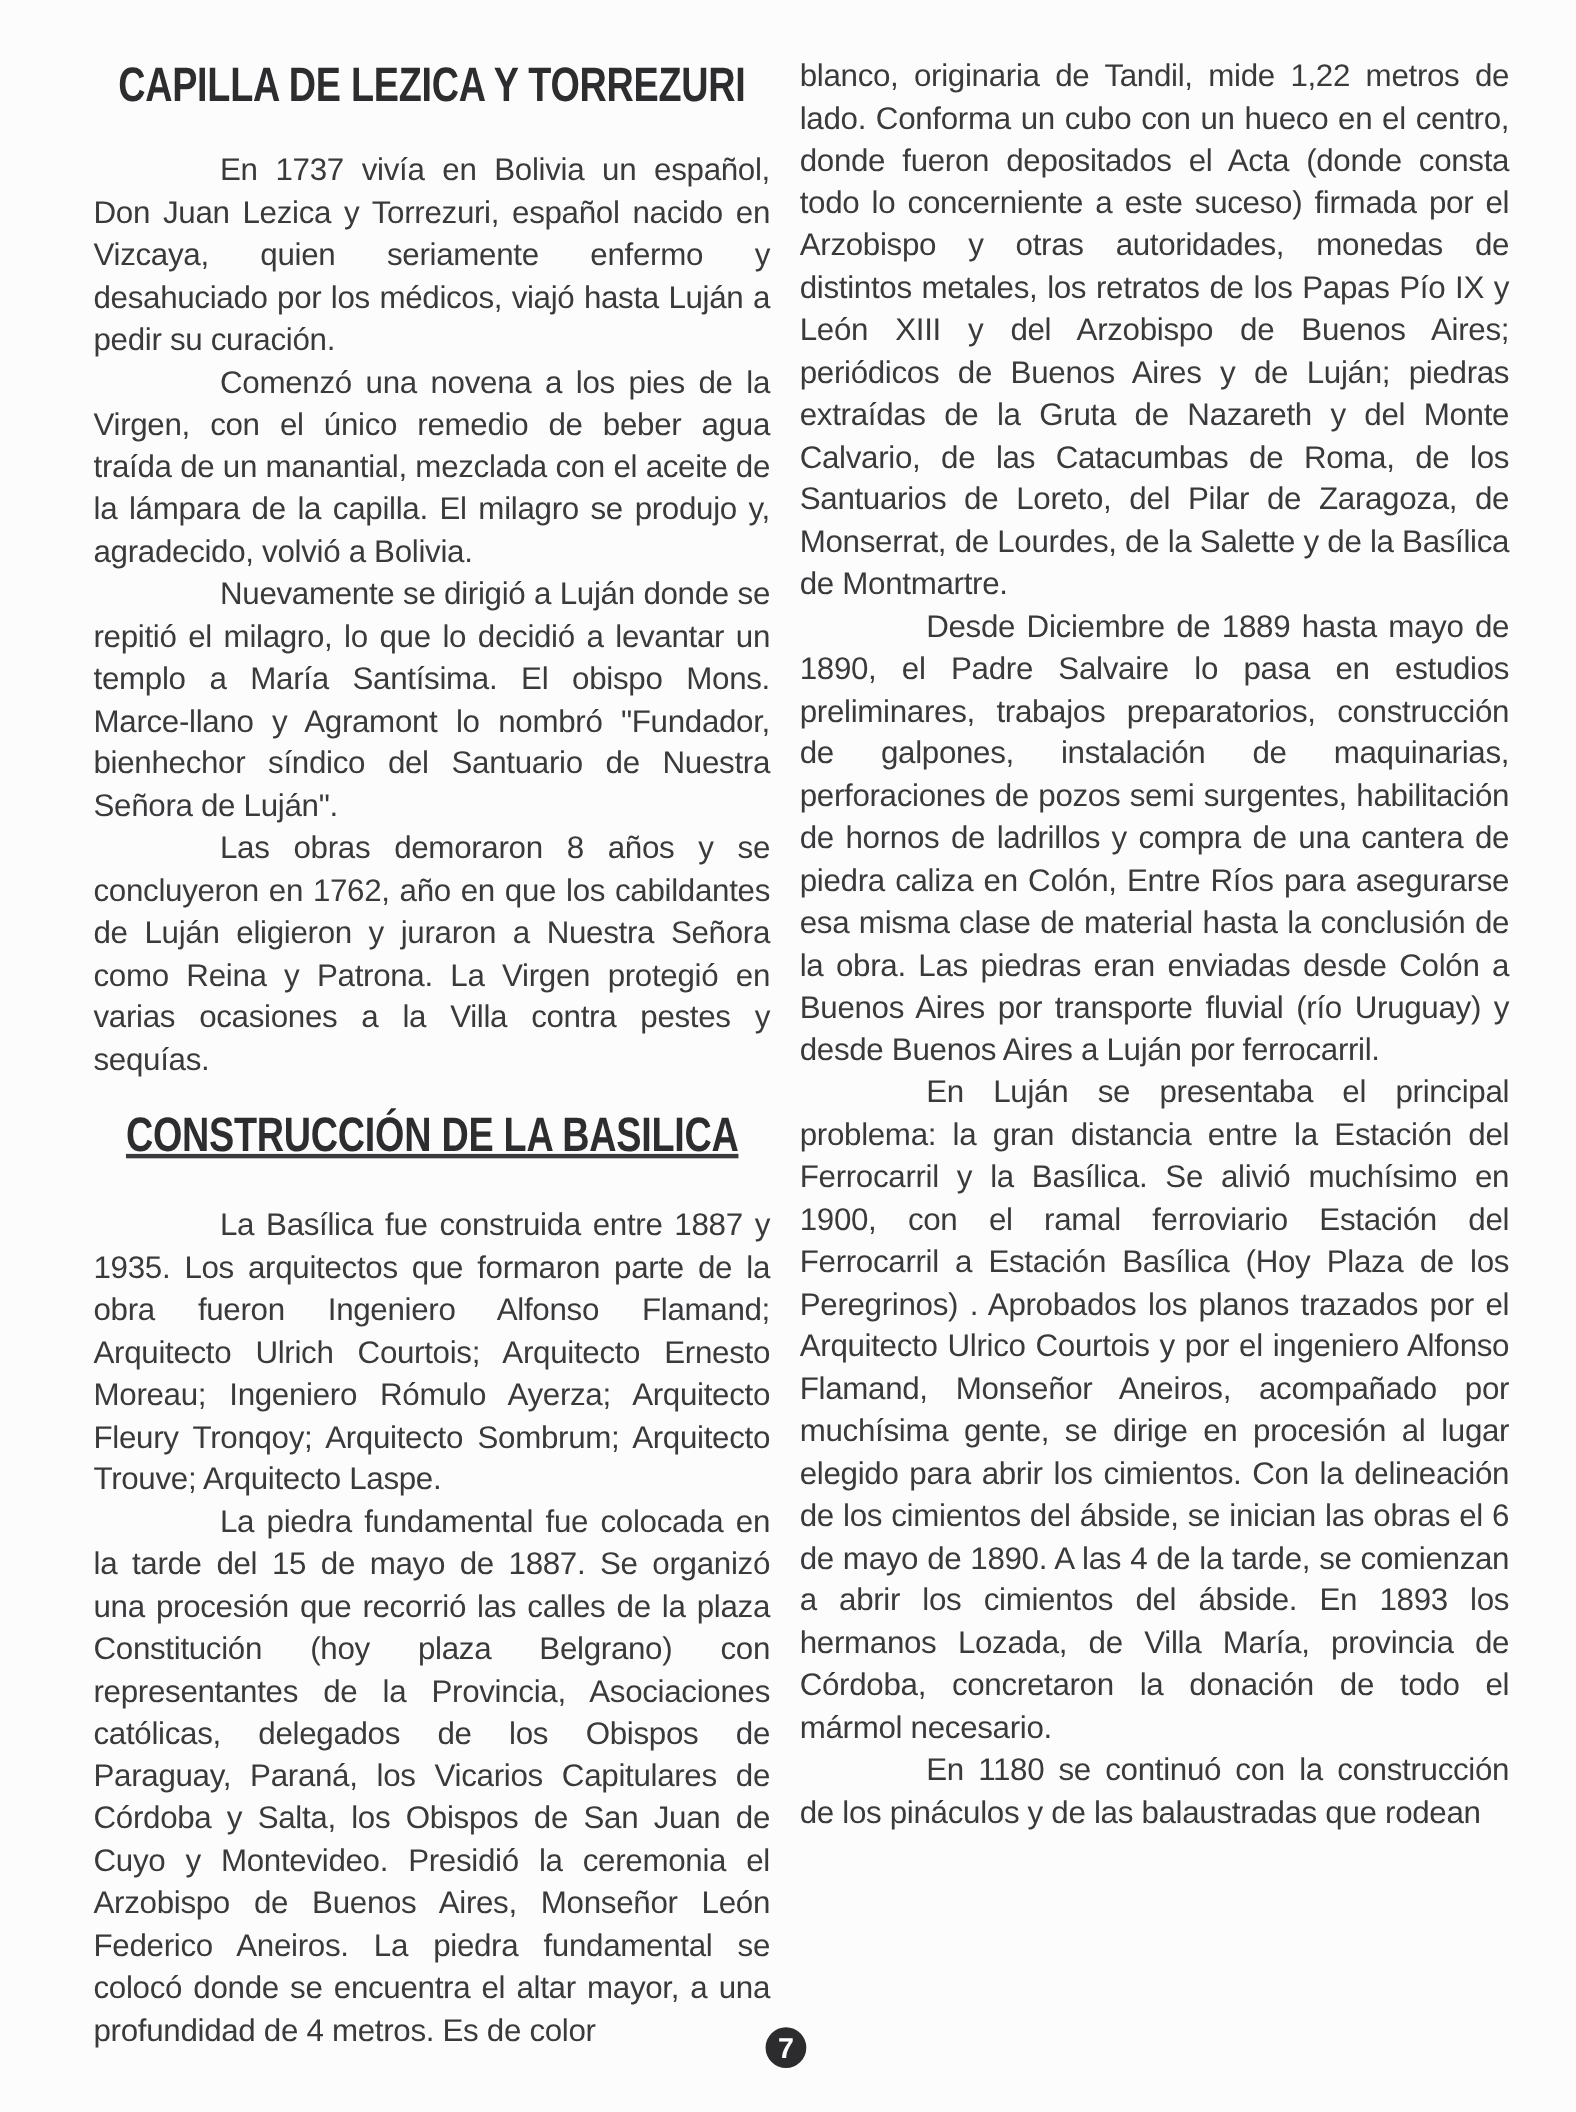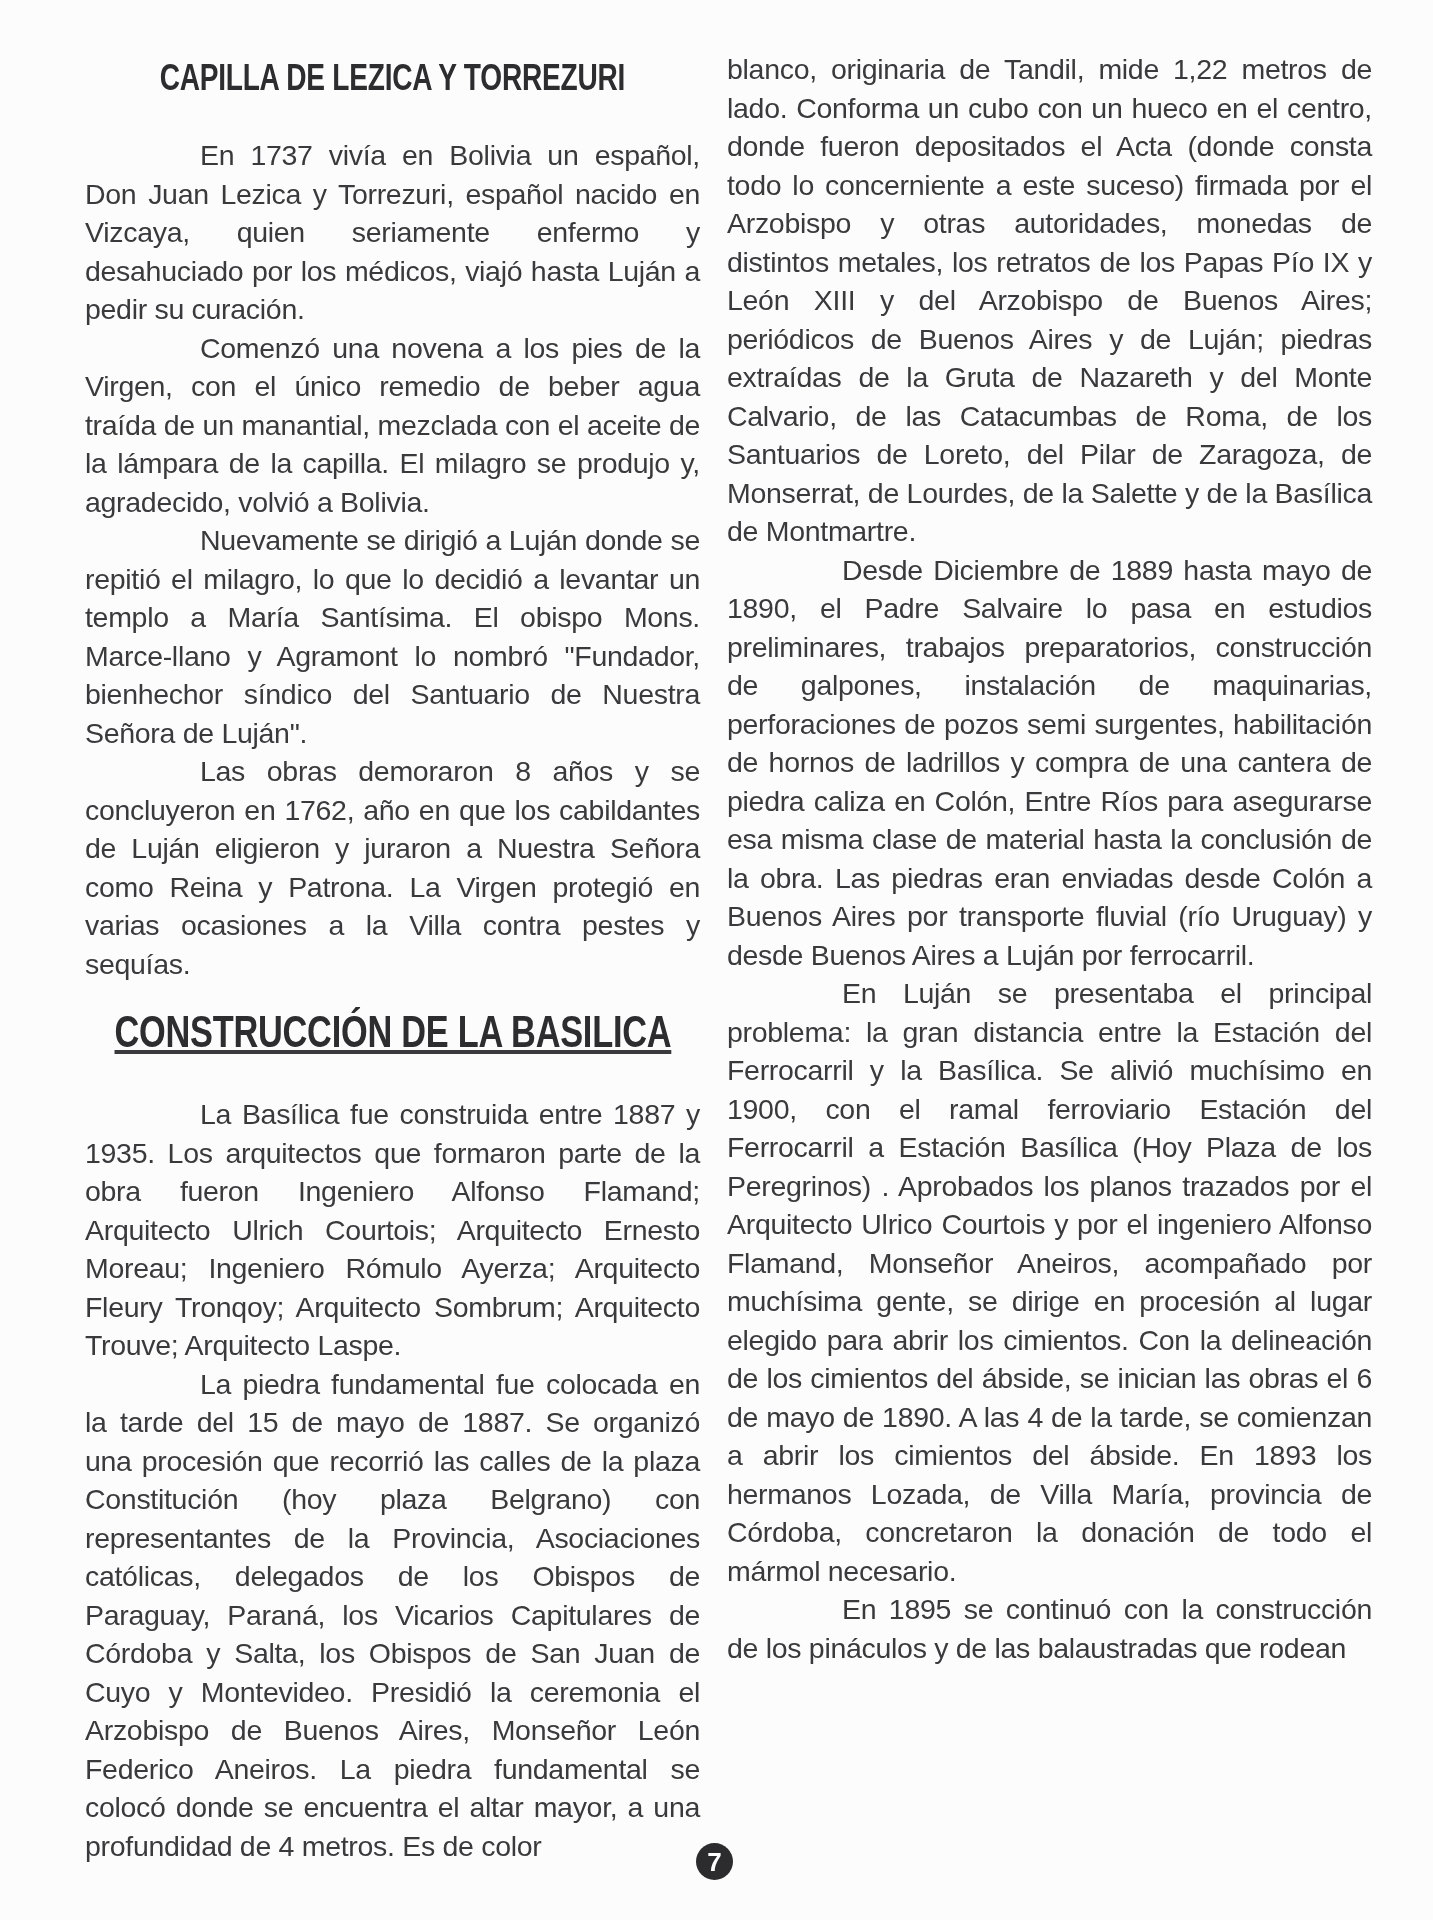--- a/index.html
+++ b/index.html
@@ -36,21 +36,21 @@
     justify-content: center;
     color: #2d2d2f;
   }
   .condensed {
     display: inline-block;
     white-space: nowrap;
     font-weight: bold;
     transform: scaleX(0.78);
     transform-origin: 50% 50%;
   }
-  .h1-row { font-size: 36px; line-height: 56px; margin: 0 0 30px 0; }
+  .h1-row { font-size: 44px; line-height: 56px; margin: 0 0 30px 0; }
   .h2-row { font-size: 44px; line-height: 50px; }
   .h2-block { margin: 24px 0 38px 0; text-decoration: underline; }
   .page-badge {
     position: absolute;
     left: 696px;
     top: 1843px;
     width: 37px;
     height: 37px;
     border-radius: 50%;
     background: #2c2c2e;
@@ -85,21 +85,21 @@
       </div>
 
       <p class="indent">La Basílica fue construida entre 1887 y 1935. Los arquitectos que formaron parte de la obra fueron Ingeniero Alfonso Flamand; Arquitecto Ulrich Courtois; Arquitecto Ernesto Moreau; Ingeniero Rómulo Ayerza; Arquitecto Fleury Tronqoy; Arquitecto Sombrum; Arquitecto Trouve; Arquitecto Laspe.</p>
       <p class="indent">La piedra fundamental fue colocada en la tarde del 15 de mayo de 1887. Se organizó una procesión que recorrió las calles de la plaza Constitución (hoy plaza Belgrano) con representantes de la Provincia, Asociaciones católicas, delegados de los Obispos de Paraguay, Paraná, los Vicarios Capitulares de Córdoba y Salta, los Obispos de San Juan de Cuyo y Montevideo. Presidió la ceremonia el Arzobispo de Buenos Aires, Monseñor León Federico Aneiros. La piedra fundamental se colocó donde se encuentra el altar mayor, a una profundidad de 4 metros. Es de color</p>
     </div>
 
     <div class="col col-right">
       <p>blanco, originaria de Tandil, mide 1,22 metros de lado. Conforma un cubo con un hueco en el centro, donde fueron depositados el Acta (donde consta todo lo concerniente a este suceso) firmada por el Arzobispo y otras autoridades, monedas de distintos metales, los retratos de los Papas Pío IX y León XIII y del Arzobispo de Buenos Aires; periódicos de Buenos Aires y de Luján; piedras extraídas de la Gruta de Nazareth y del Monte Calvario, de las Catacumbas de Roma, de los Santuarios de Loreto, del Pilar de Zaragoza, de Monserrat, de Lourdes, de la Salette y de la Basílica de Montmartre.</p>
       <p class="indent">Desde Diciembre de 1889 hasta mayo de 1890, el Padre Salvaire lo pasa en estudios preliminares, trabajos preparatorios, construcción de galpones, instalación de maquinarias, perforaciones de pozos semi surgentes, habilitación de hornos de ladrillos y compra de una cantera de piedra caliza en Colón, Entre Ríos para asegurarse esa misma clase de material hasta la conclusión de la obra. Las piedras eran enviadas desde Colón a Buenos Aires por transporte fluvial (río Uruguay) y desde Buenos Aires a Luján por ferrocarril.</p>
       <p class="indent">En Luján se presentaba el principal problema: la gran distancia entre la Estación del Ferrocarril y la Basílica. Se alivió muchísimo en 1900, con el ramal ferroviario Estación del Ferrocarril a Estación Basílica (Hoy Plaza de los Peregrinos) . Aprobados los planos trazados por el Arquitecto Ulrico Courtois y por el ingeniero Alfonso Flamand, Monseñor Aneiros, acompañado por muchísima gente, se dirige en procesión al lugar elegido para abrir los cimientos. Con la delineación de los cimientos del ábside, se inician las obras el 6 de mayo de 1890. A las 4 de la tarde, se comienzan a abrir los cimientos del ábside. En 1893 los hermanos Lozada, de Villa María, provincia de Córdoba, concretaron la donación de todo el mármol necesario.</p>
-      <p class="indent">En 1895 se continuó con la construcción de los pináculos y de las balaustradas que rodean</p>
+      <p class="indent">En 1180 se continuó con la construcción de los pináculos y de las balaustradas que rodean</p>
     </div>
 
   </div>
 
   <div class="page-badge">
     <span>7</span>
   </div>
 </div>
 
 </body></html>

